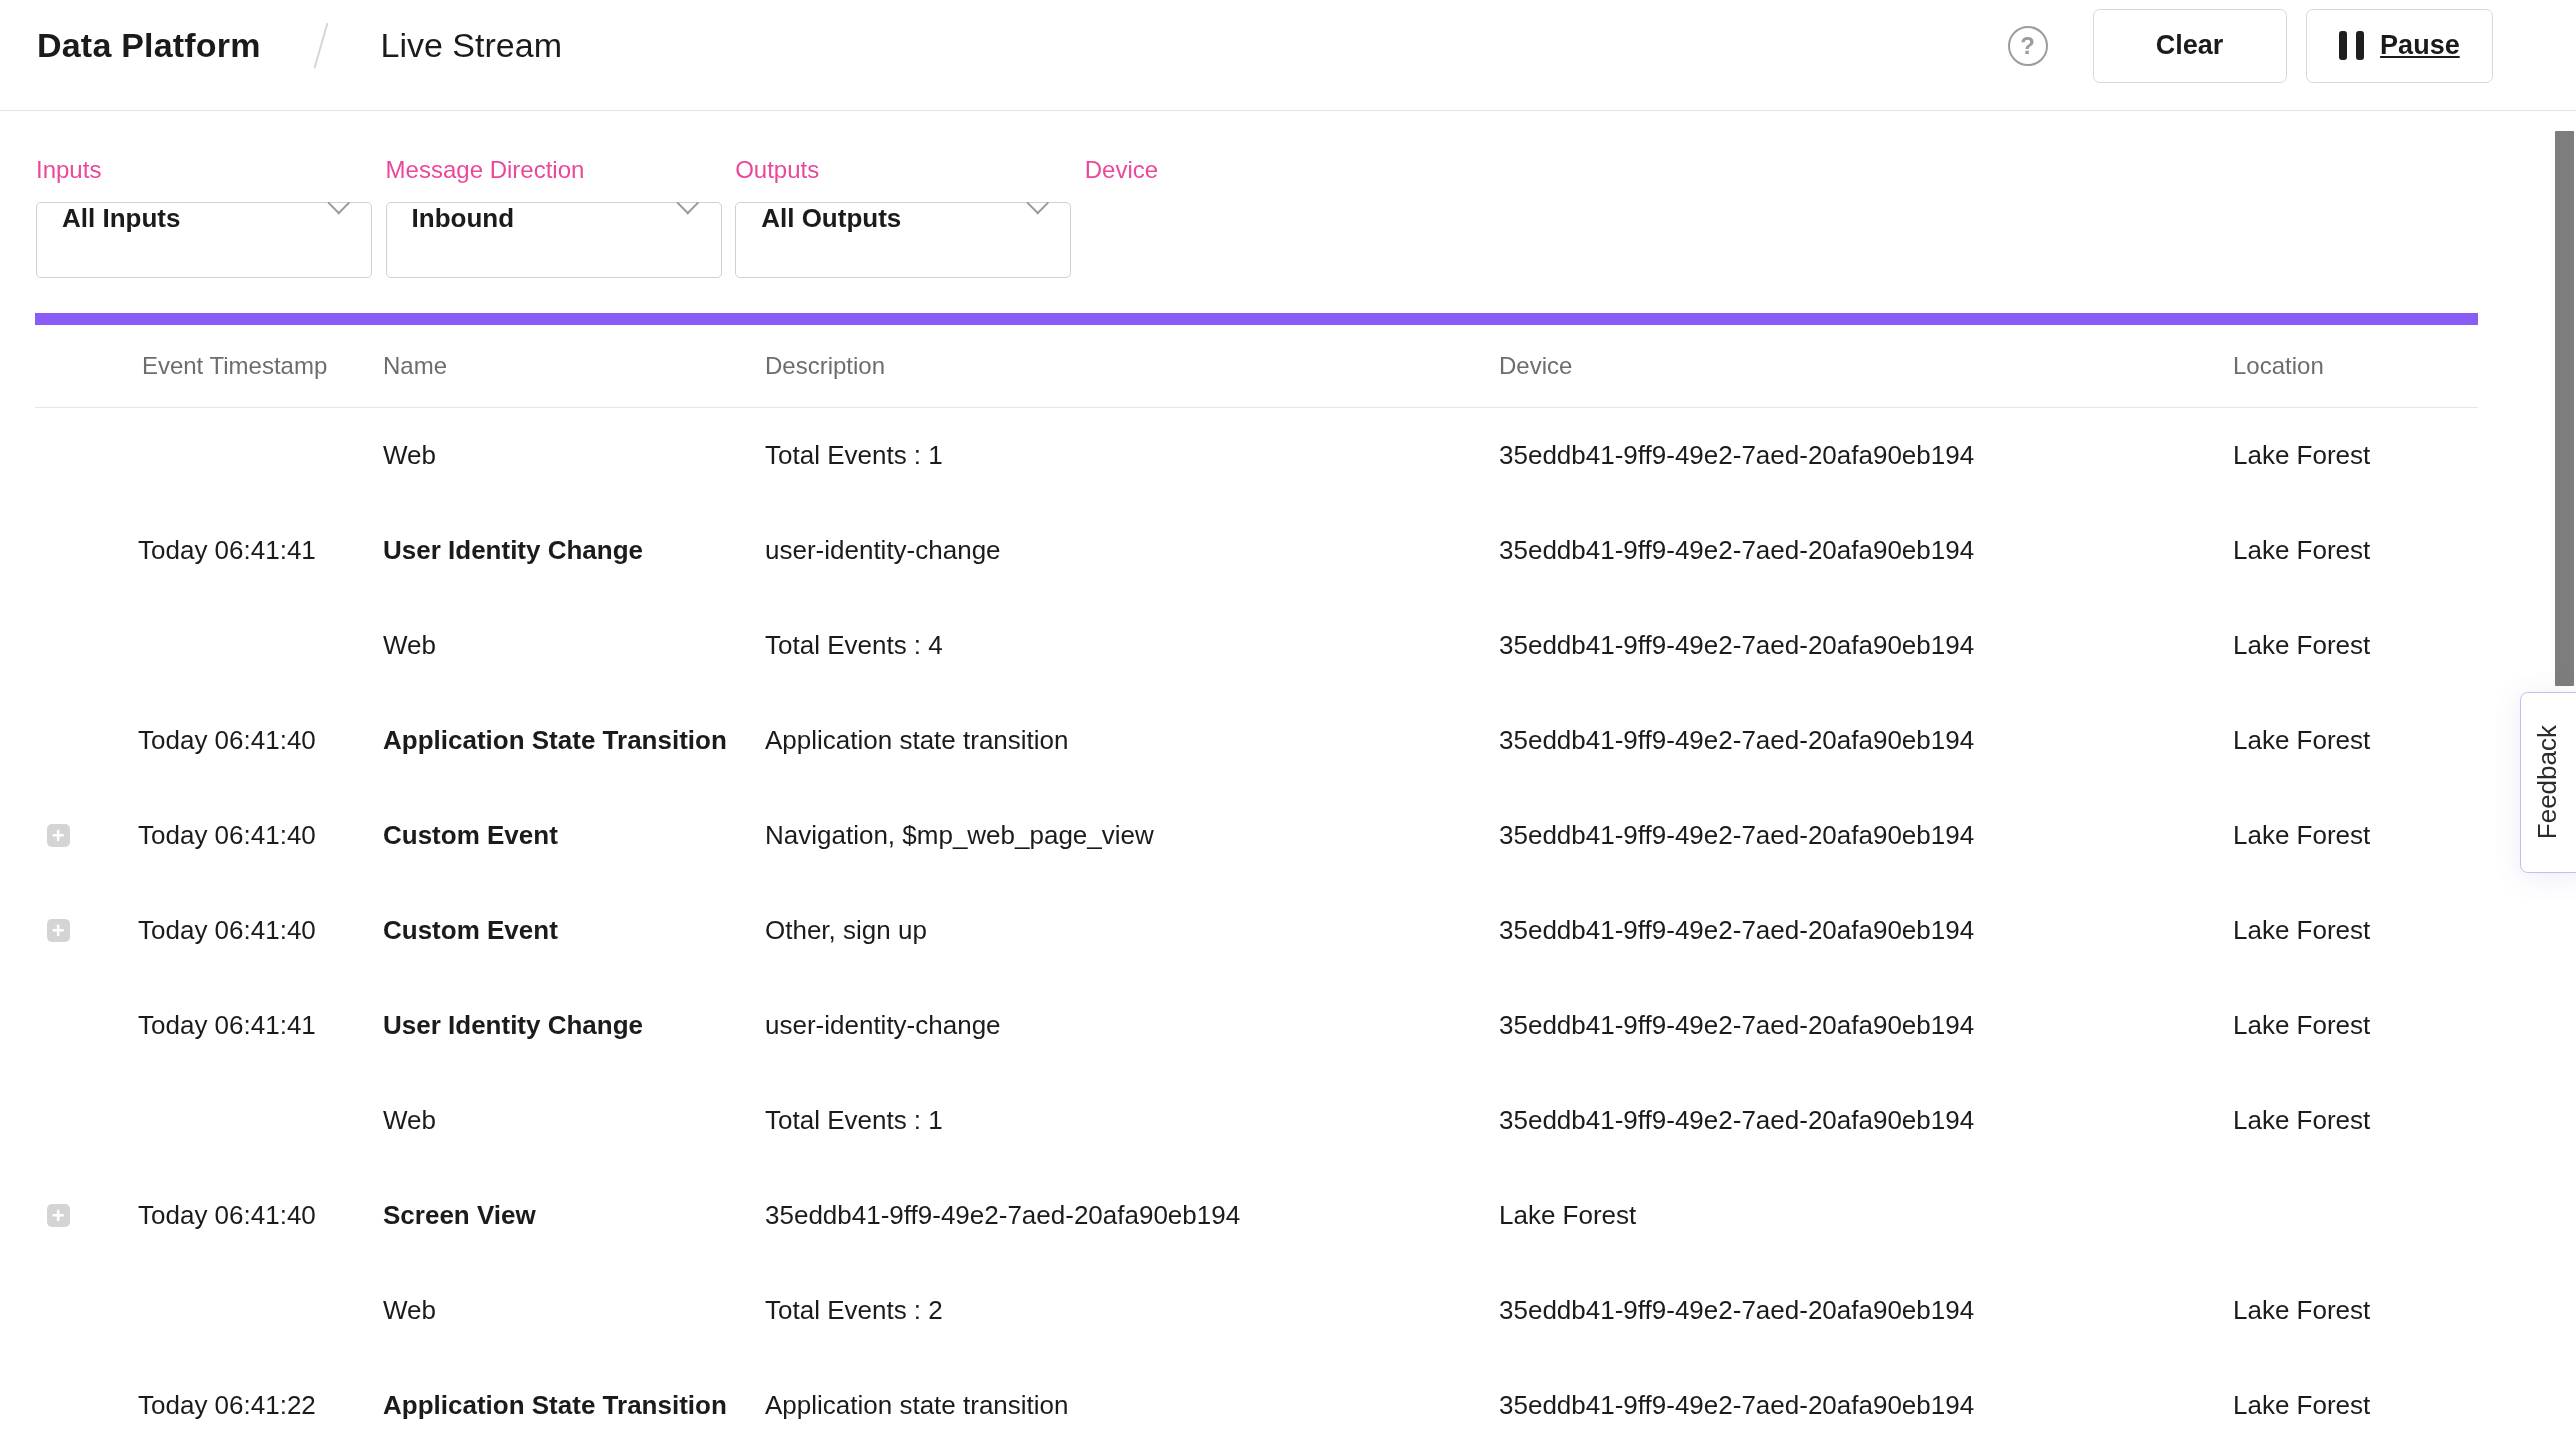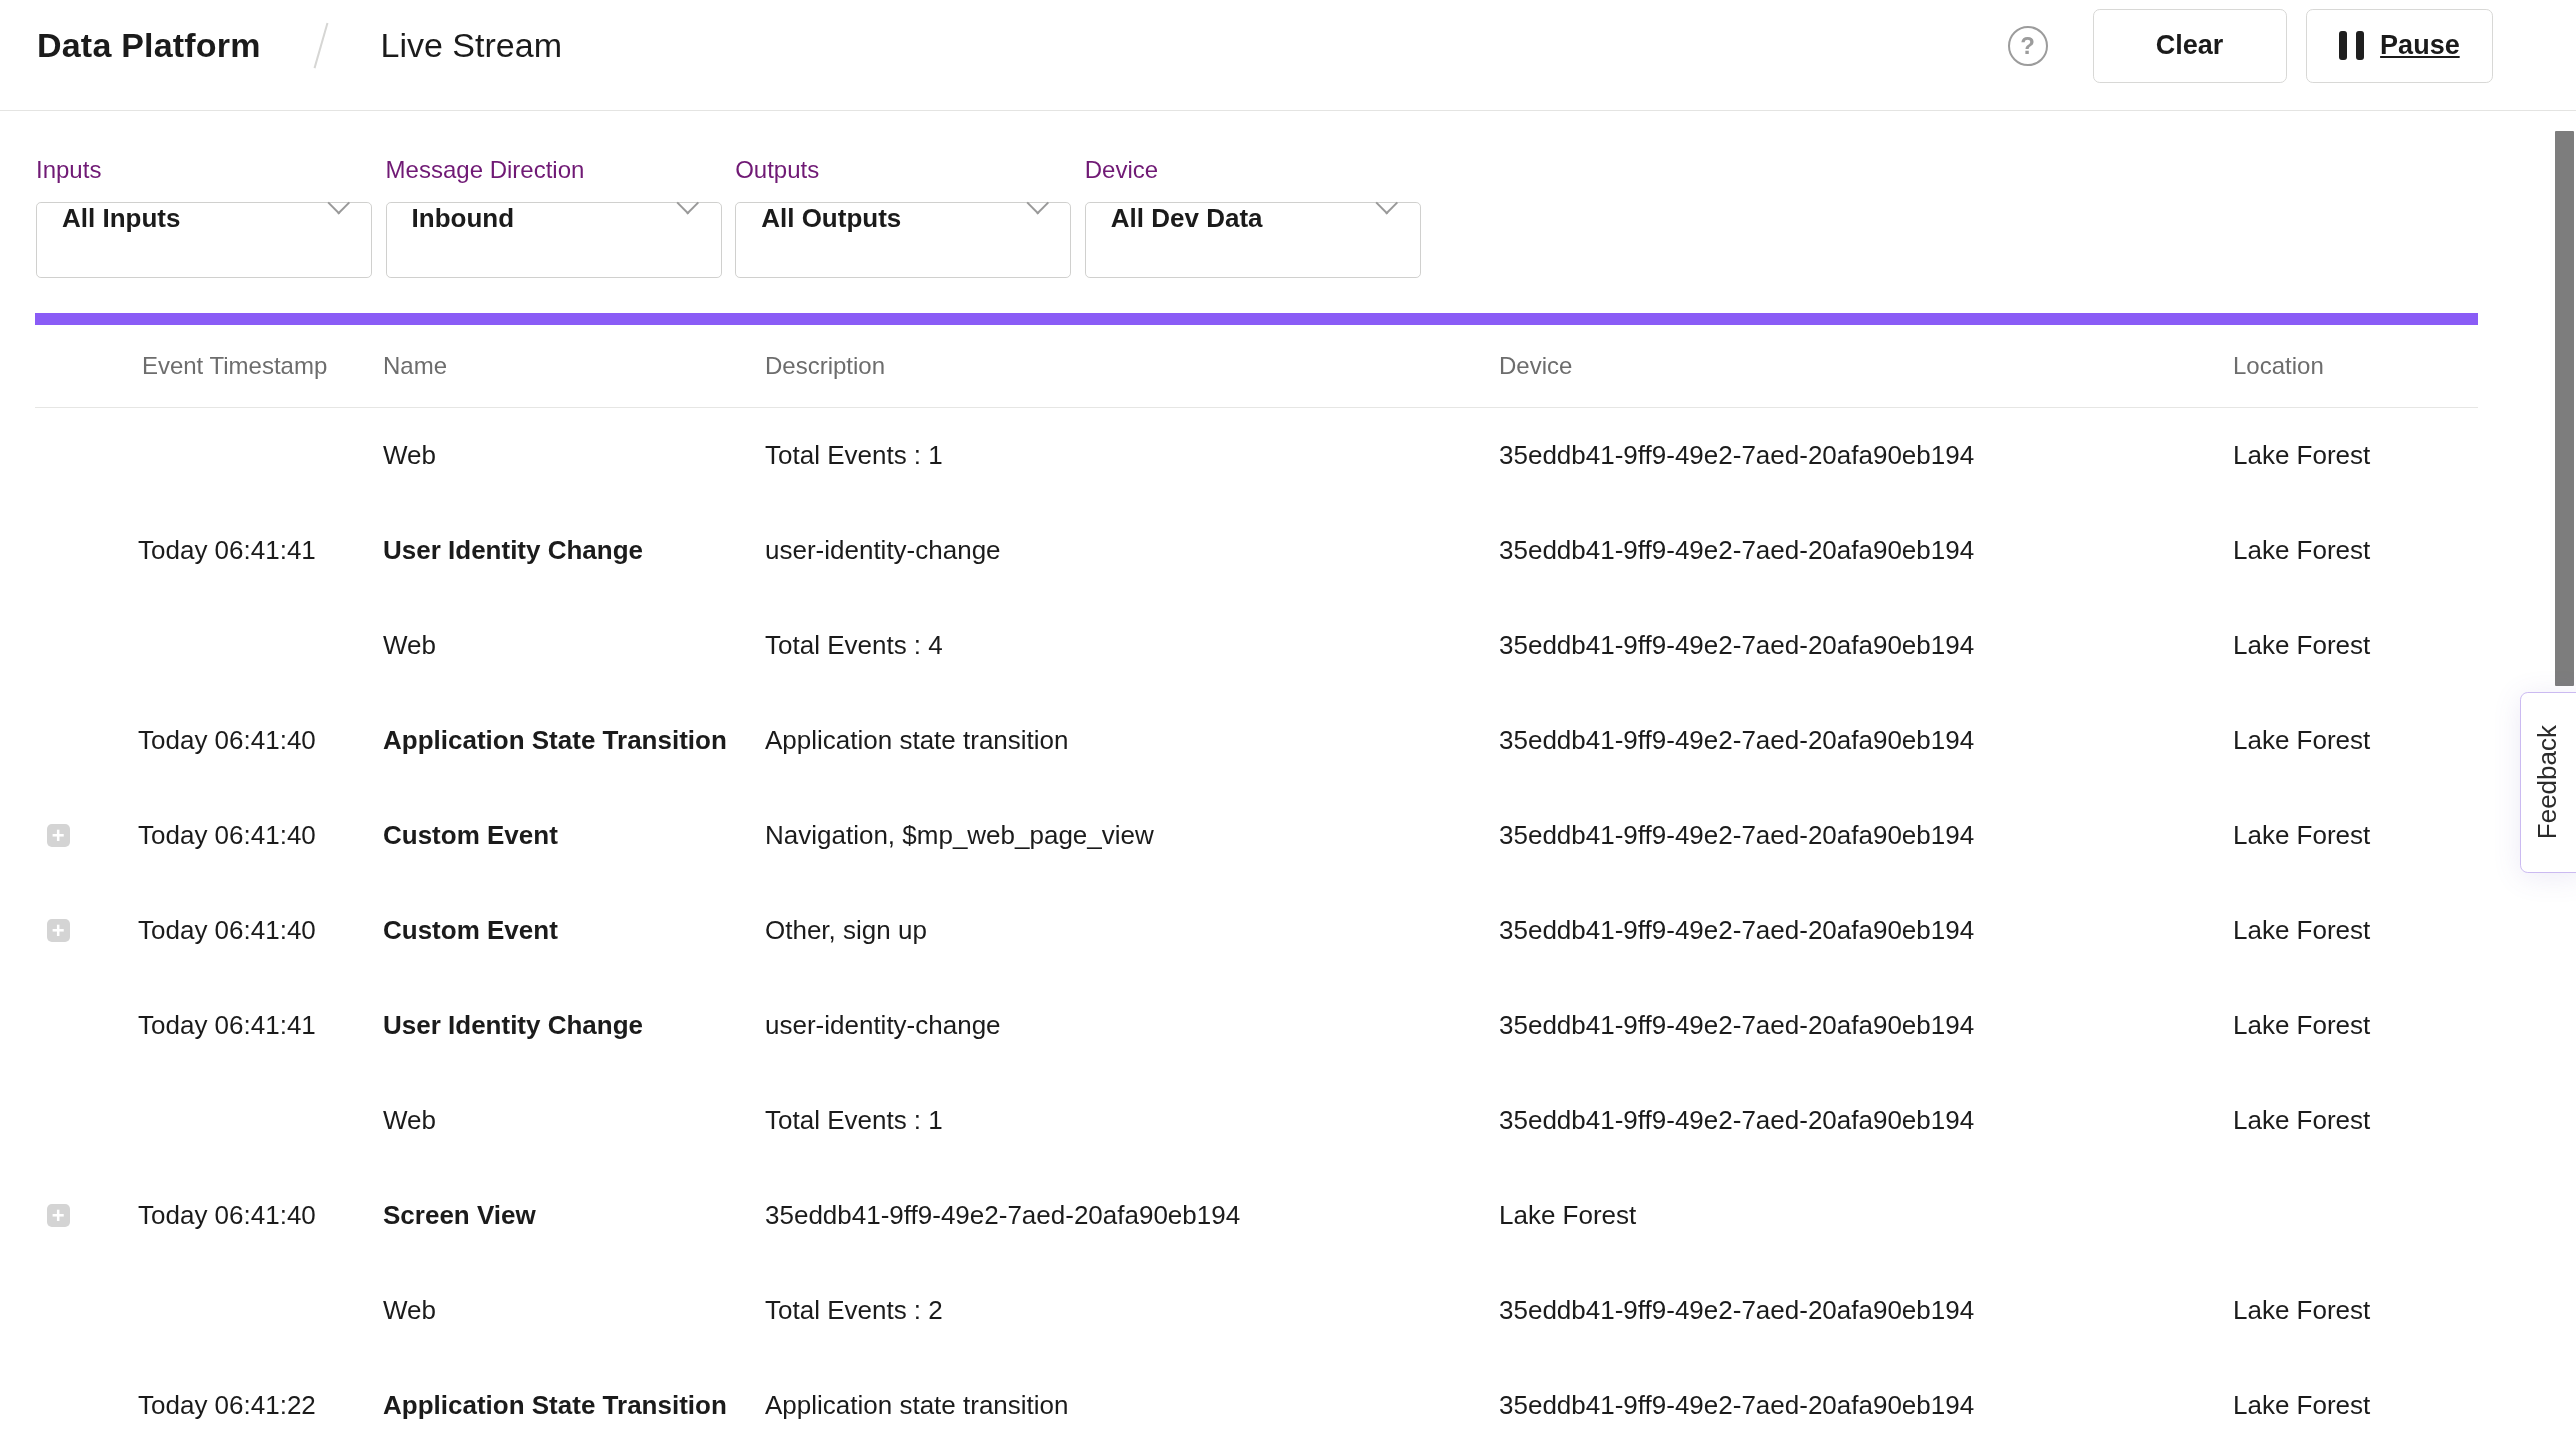--- a/index.html
+++ b/index.html
@@ -39,21 +39,21 @@
     display:flex; align-items:center; justify-content:center; cursor:pointer;
   }
   .btn-clear { width:194px; margin-right:19.4px; }
   .btn-pause { width:187px; gap:16.5px;text-decoration:underline; }
   .pause-icon { display:flex; gap:8.7px; }
   .pause-icon i { width:7.8px; height:29px; background:#1f1f1f; border-radius:2.9px; }
 
   
   .filters { display:flex; gap:13.6px; margin:45px 0 0 36px; }
   .filter { width:336px; }
-  .filter-label { font-size:24px; color:#701a75; margin-bottom:17.5px; }
+  .filter-label { font-size:24px; color:#ec4899; margin-bottom:17.5px; }
   .select {
     height:76px; background:#fff; border:1.9px solid #d0d0ce; border-radius:4.9px;
     display:flex; align-items:flex-start; padding:0 25px; cursor:pointer;
   }
   .select-value { font-size:26px; font-weight:700; flex:1; }
   .chevron {
     width:15.5px; height:15.5px; margin-top:-7.8px;
     border-right:2.9px solid #9a9a9a; border-bottom:2.9px solid #9a9a9a;
     transform:rotate(45deg);
   }
@@ -142,24 +142,20 @@
   </div>
   <div class="filter">
     <div class="filter-label">Outputs</div>
     <div class="select">
       <span class="select-value">All Outputs</span>
       <span class="chevron"></span>
     </div>
   </div>
   <div class="filter">
     <div class="filter-label">Device</div>
-    <div class="select">
-      <span class="select-value">All Dev Data</span>
-      <span class="chevron"></span>
-    </div>
   </div>
 </section>
 
 <div class="accent-bar"></div>
 
 <div class="events-table">
   <div class="thead">
     <div></div>
     <div class="th-ts">Event Timestamp</div>
     <div>Name</div>

